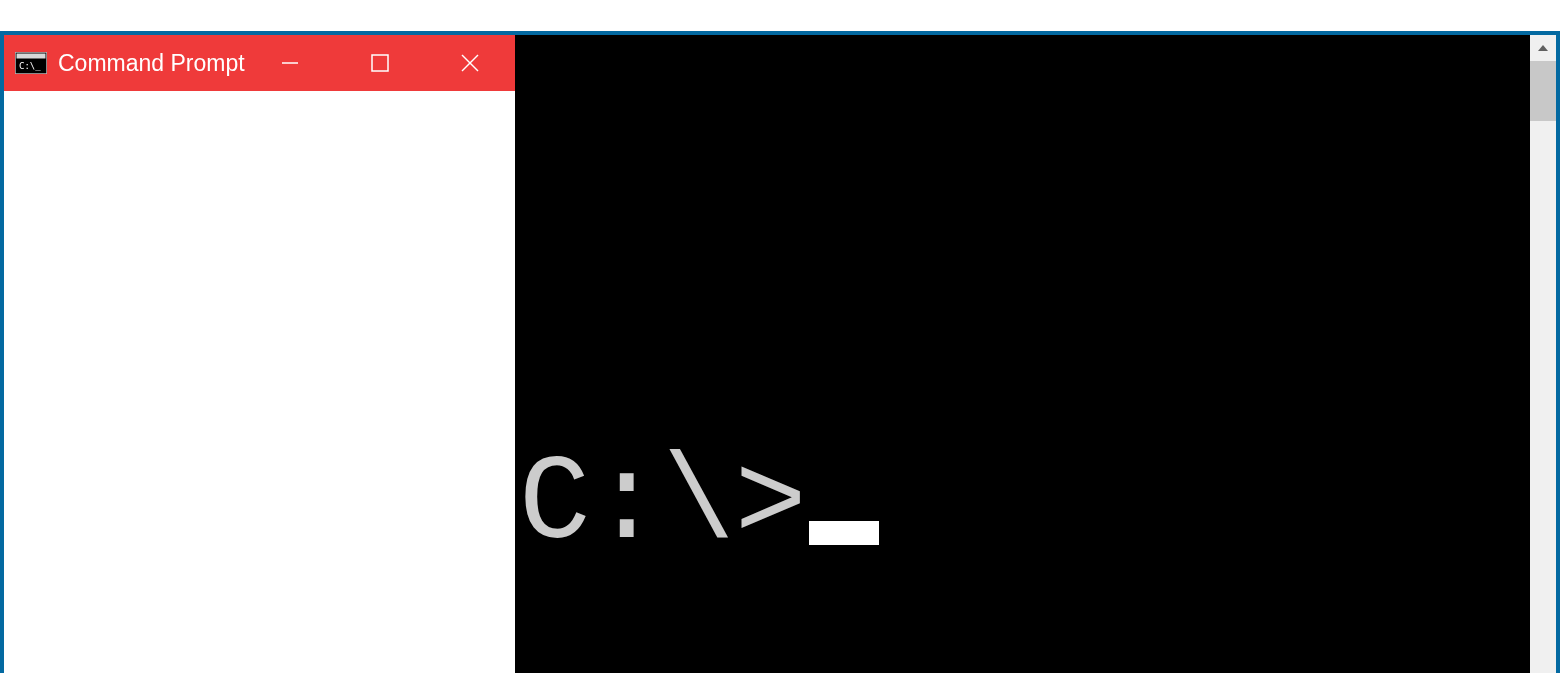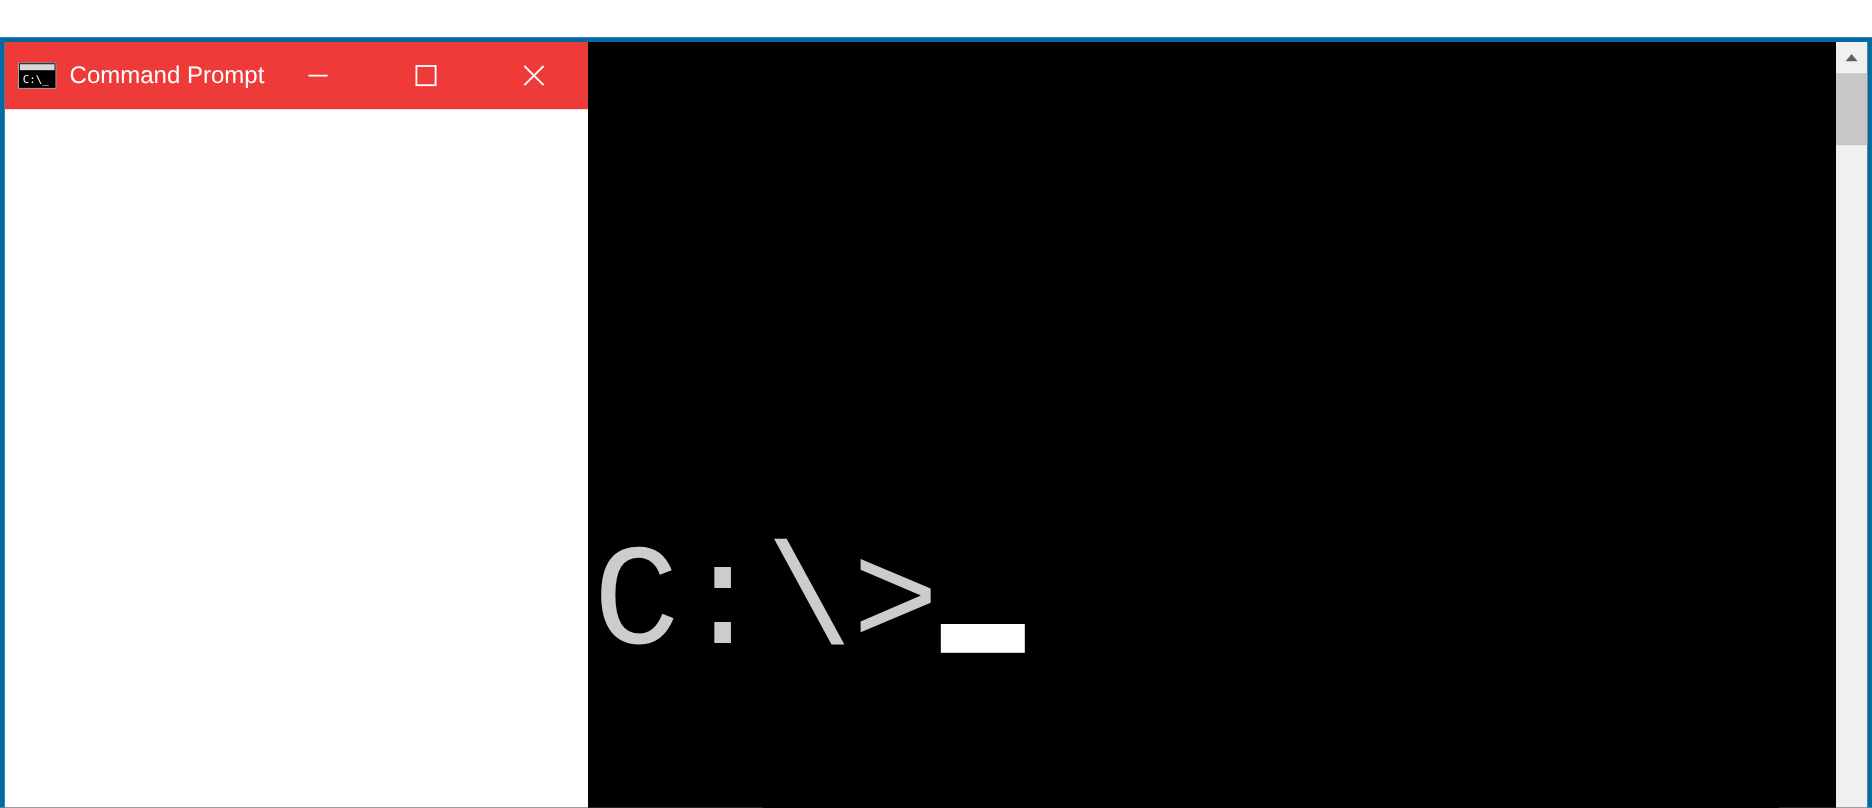--- a/index.html
+++ b/index.html
@@ -32,21 +32,21 @@
     .titlebar-icon {
       width: 34px;
       height: 24px;
       margin-left: 10px;
       margin-right: 10px;
       display: flex;
       align-items: center;
       justify-content: center;
     }
     .titlebar-title {
-      font-size: 20px;
+      font-size: 23px;
       font-weight: 400;
       flex: 1;
     }
     .window-controls {
       display: flex;
       height: 100%;
     }
     .ctrl-btn {
       width: 90px;
       height: 100%;

